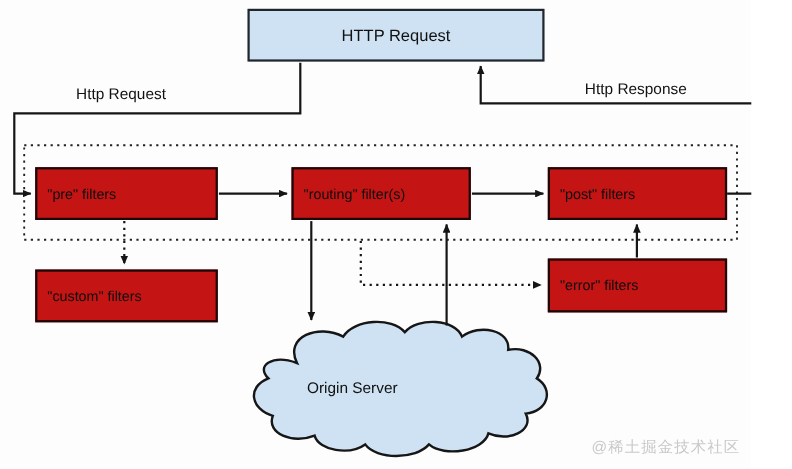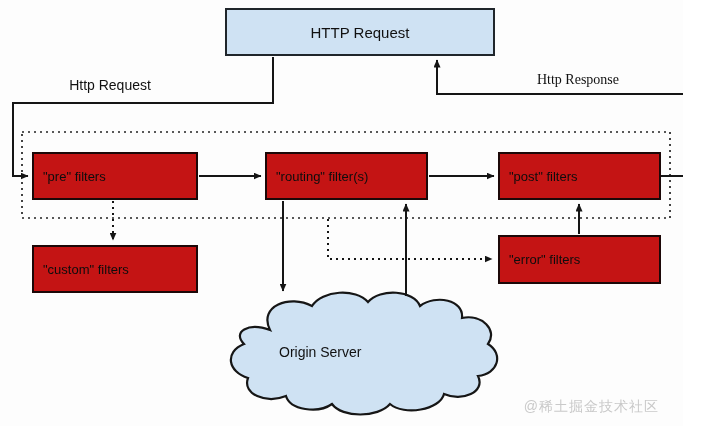--- a/index.html
+++ b/index.html
@@ -32,24 +32,24 @@
     color:#0d0d0d;
   }
   #http-request-box{left:225px;top:8px;width:270px;height:48px;}
   #pre-box{left:32px;top:152px;width:166px;height:48px;}
   #routing-box{left:265px;top:152px;width:163px;height:48px;}
   #post-box{left:498px;top:152px;width:163px;height:48px;}
   #custom-box{left:32px;top:245px;width:166px;height:48px;}
   #error-box{left:498px;top:235px;width:163px;height:49px;}
   .edge-label{position:absolute;font-size:14px;text-align:center;}
   #label-request{left:45px;top:77px;width:130px;}
-  #label-response{left:508px;top:72px;width:140px;font-family:Liberation Serif, serif;}
+  #label-response{left:508px;top:72px;width:140px;}
   #origin-label{position:absolute;left:279px;top:344px;width:142px;font-size:14px;}
   #watermark{
-    position:absolute;right:24px;top:398px;
+    position:absolute;right:10px;top:398px;
     font-size:14px;letter-spacing:1px;color:var(--watermark);
   }
   .flow-line{fill:none;stroke:var(--line);stroke-width:2;}
   .flow-line.dotted{stroke-dasharray:2 4;}
   .boundary{fill:none;stroke:#222;stroke-width:1.7;stroke-dasharray:2 4;}
   .cloud{fill:var(--box-blue);stroke:#161616;stroke-width:2.2;}
   .arrowhead{fill:var(--line);}
 </style>
 </head>
 <body>

